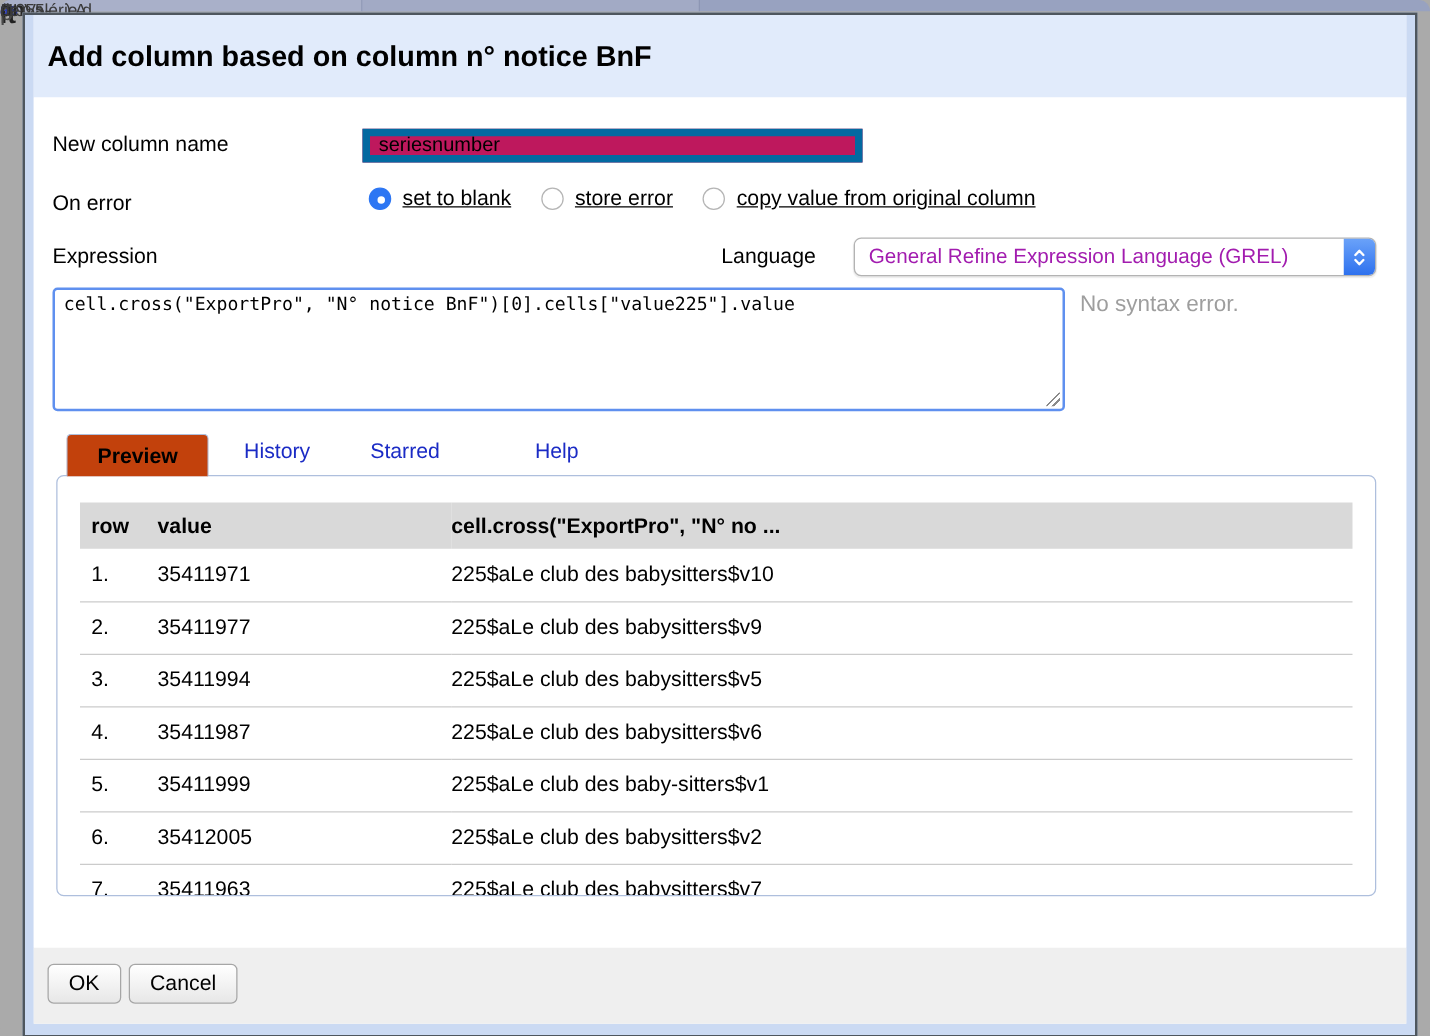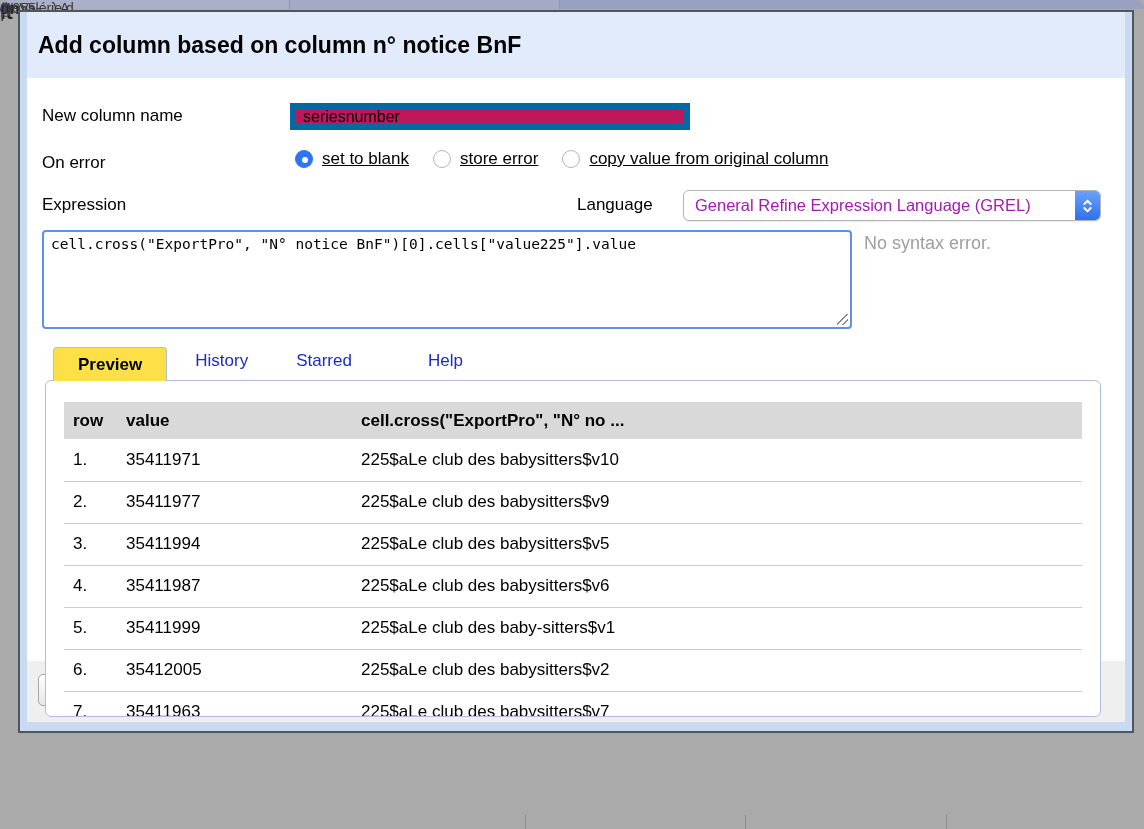--- a/index.html
+++ b/index.html
@@ -19,21 +19,21 @@
   .frag-4 { left:0; top:247; font-size:13px; }
   .frag-5 { left:0; top:262; font-size:13px; font-weight:bold; color:#2a3ab8; }
   .frag-6 { left:1136; top:20; font-size:19px; color:#4a4a4a; }
   .frag-7 { left:1132; top:60; font-weight:bold; font-size:16px; color:#262626; }
   .frag-8 { left:748; top:814; }
   .frag-9 { left:950; top:814; }
   .bg-divider { position:absolute; top:815px; width:1px; height:14px; background:#8a8a8a; }
   .bgd-1 { left:525px; } .bgd-2 { left:745px; } .bgd-3 { left:946px; }
 
   
-  .dialog { position:absolute; left:18px; top:10px; width:1116px; height:723px;
+  .dialog { position:absolute; left:18px; top:10px; width:1116px; height:820px;
             border:2px solid #4e565e; background:#cbdaf3; padding:0 7px 9px 7px; }
   .dialog-inner { width:100%; height:100%; background:#ffffff; display:flex; flex-direction:column; }
   .dialog-header { height:66px; background:#e1ebfb; flex:0 0 66px; display:flex; align-items:center; }
   .dialog-title { font-size:23px; font-weight:bold; color:#000; padding-left:11px; }
 
   .dialog-body { position:relative; flex:1 1 auto; background:#fff; }
   .lbl { position:absolute; font-size:17px; color:#000; }
   .lbl-name { left:15px; top:28px; }
   .lbl-onerror { left:15px; top:75px; }
   .lbl-expression { left:15px; top:117px; }
@@ -63,21 +63,21 @@
   .expr-area { width:100%; height:100%; border:2px solid #5f90ef; border-radius:4px; resize:none;
                font-family:"DejaVu Sans Mono", monospace; font-size:14.5px; color:#000;
                padding:4px 7px; outline:none; overflow:hidden; }
   .expr-grip { position:absolute; right:4px; bottom:4px; width:11px; height:11px;
                background:linear-gradient(135deg, transparent 45%, #8a8a8a 45%, #8a8a8a 54%,
                           transparent 54%, transparent 70%, #8a8a8a 70%, #8a8a8a 79%, transparent 79%); }
   .syntax-msg { position:absolute; left:837px; top:155px; font-size:18px; color:#9e9e9e; }
 
   .tabs { position:absolute; left:26px; top:269px; height:34px; display:flex; align-items:flex-end; z-index:2; }
   .tab { font-size:17px; }
-  .tab.active { background:#fde047; border:1px solid #aebfdd; border-bottom:none; border-radius:4px 4px 0 0;
+  .tab.active { background:#c2410c; border:1px solid #aebfdd; border-bottom:none; border-radius:4px 4px 0 0;
                 font-weight:bold; color:#000; padding:7px 24px 9px 24px; height:34px; }
   .tab.link { color:#1b2bc5; padding:7px 0 10px 0; cursor:pointer; }
   .tab-history { margin-left:28px; } .tab-starred { margin-left:48px; } .tab-help { margin-left:76px; }
 
   .preview-panel { position:absolute; left:18px; top:302px; width:1056px; height:337px;
                    border:1px solid #aebfdd; border-radius:6px; background:#fff; overflow:hidden; z-index:1; }
   .preview-table { width:calc(100% - 36px); margin:21px 18px 0 18px; border-collapse:collapse; table-layout:fixed; }
   .preview-table th { background:#d9d9d9; font-size:17px; font-weight:bold; text-align:left;
                       height:37px; padding:0;margin-left:42px; }
   .col-row { width:52px; } .col-value { width:245px; }

